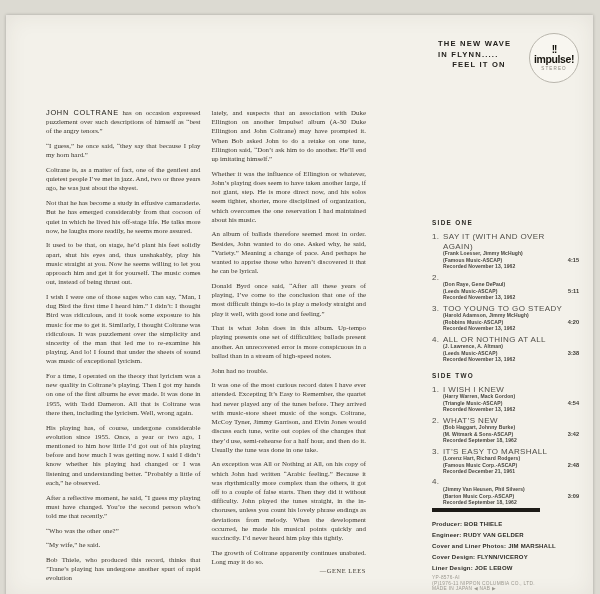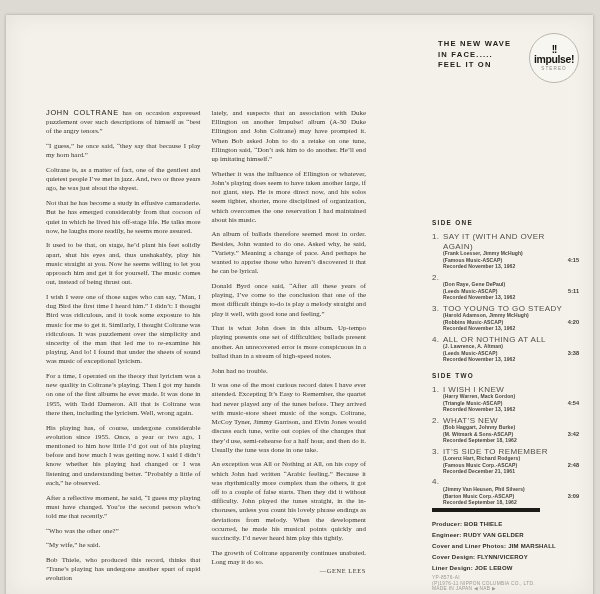--- a/index.html
+++ b/index.html
@@ -11,21 +11,21 @@
   }
   .cover{
     position:absolute;left:6px;top:15px;width:587px;height:582px;
     background:#f3f1ea;
     box-shadow:inset 0 0 22px rgba(60,55,40,.08), 0 0 3px rgba(0,0,0,.25);
   }
   
   .brand{position:absolute;top:18px;left:432px;display:flex;align-items:flex-start;gap:9px;}
   .tagline{width:82px;padding-top:6px;color:#23211d;}
   .tagline .tl{font-weight:bold;font-size:7.6px;letter-spacing:1.2px;line-height:10.5px;white-space:nowrap;}
-  .tagline .tl.right{text-align:left;}
+  .tagline .tl.right{text-align:center;}
   .logo{
     width:48px;height:48px;border-radius:50%;
     background:#f8f6f0;border:1px solid #b9b6ad;
     display:flex;flex-direction:column;align-items:center;justify-content:center;
     color:#17150f;
   }
   .logo .bang{font-weight:bold;font-size:10px;line-height:8px;letter-spacing:-1px;}
   .logo .name{font-weight:bold;font-size:10.5px;line-height:11px;letter-spacing:-.4px;}
   .logo .sub{font-size:4.6px;letter-spacing:1.1px;color:#8d8b83;margin-top:1px;}
   
@@ -58,21 +58,21 @@
   .fineprint .fp{font-size:4.8px;line-height:5.6px;letter-spacing:.3px;white-space:nowrap;}
 </style>
 </head>
 <body>
 
 <div class="cover">
 
   <div class="brand">
     <div class="tagline">
       <div class="tl">THE NEW WAVE</div>
-      <div class="tl">IN FACE.....</div>
+      <div class="tl">IN FLYNN.....</div>
       <div class="tl right">FEEL IT ON</div>
     </div>
     <div class="logo">
       <div class="bang">!!</div>
       <div class="name">impulse!</div>
       <div class="sub">STEREO</div>
     </div>
   </div>
 
   <div class="notes">
@@ -193,21 +193,21 @@
           <span class="cline">(M. Witmark &amp; Sons-ASCAP)</span>
           <span class="time">3:42</span>
         </div>
         <div class="cline">Recorded September 18, 1962</div>
       </div>
     </div>
 
     <div class="entry">
       <div class="trow">
         <span class="tnum">3.</span>
-        <span class="ttitle">IT’S SIDE TO REMEMBER</span>
+        <span class="ttitle">IT’S EASY TO MARSHALL</span>
       </div>
       <div class="tmeta">
         <div class="cline">(Lorenz Hart, Richard Rodgers)</div>
         <div class="pubrow">
           <span class="cline">(Famous Music Corp.-ASCAP)</span>
           <span class="time">2:48</span>
         </div>
         <div class="cline">Recorded December 21, 1961</div>
       </div>
     </div>

